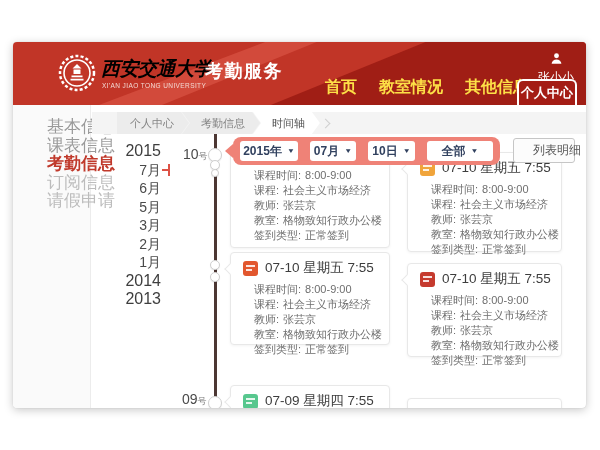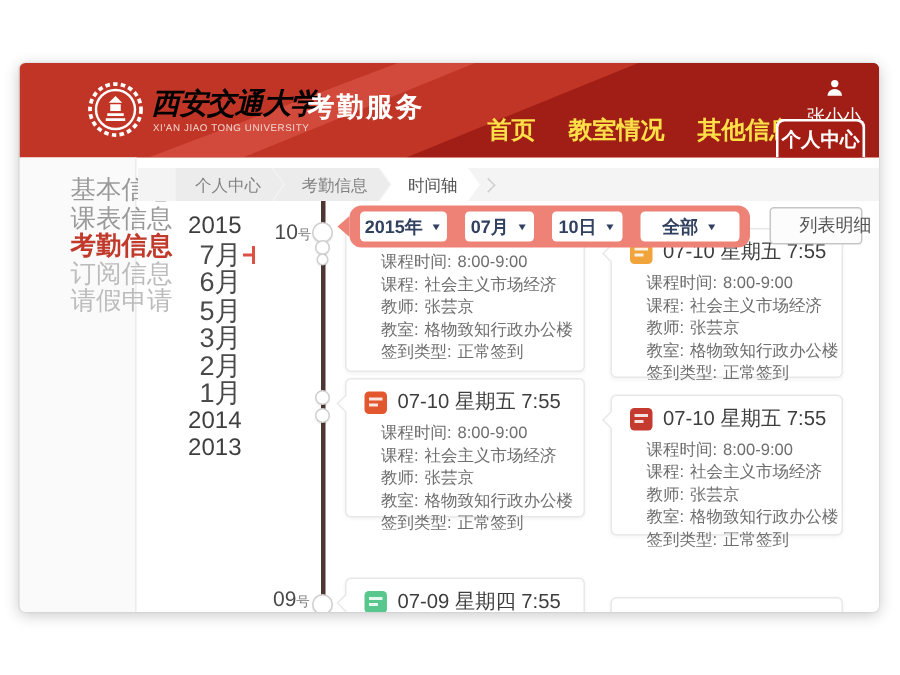--- a/index.html
+++ b/index.html
@@ -53,21 +53,21 @@
   .crumb.first{margin-left:0;padding-left:13px;
     clip-path:polygon(0 0,calc(100% - 8px) 0,100% 50%,calc(100% - 8px) 100%,0 100%);}
   .crumb.active{background:#fff;color:#555;}
   .chev{width:7px;height:7px;border-top:1px solid #cfcfcf;border-right:1px solid #cfcfcf;
     transform:rotate(45deg);align-self:center;margin-left:2px;}
 
   
   .scale{position:absolute;left:47px;top:100px;width:101px;text-align:right;}
   .srow{height:18.5px;line-height:18.5px;color:#4a4a4a;position:relative;cursor:pointer;}
   .srow.year{font-size:16px;color:#3e3e3e;}
-  .srow.month{font-size:18px;}
+  .srow.month{font-size:14px;}
   .marker{position:absolute;right:-9px;top:3px;width:2px;height:12px;background:#dd5145;}
   .marker:before{content:'';position:absolute;right:2px;top:5px;width:6px;height:2px;background:#dd5145;}
   .daymark{position:absolute;font-size:14px;color:#4a4a4a;white-space:nowrap;}
   .daymark .sfx{font-size:9px;color:#777;}
   .tline{position:absolute;left:201px;top:92px;width:3px;height:264px;background:#4c3733;}
   .node{position:absolute;border-radius:50%;background:#fff;border:1px solid #cfcfcf;
     box-shadow:0 1px 1px rgba(0,0,0,.08);}
 
   
   .filterbar{position:absolute;left:220px;top:95px;width:267px;height:28px;background:#ef8277;

